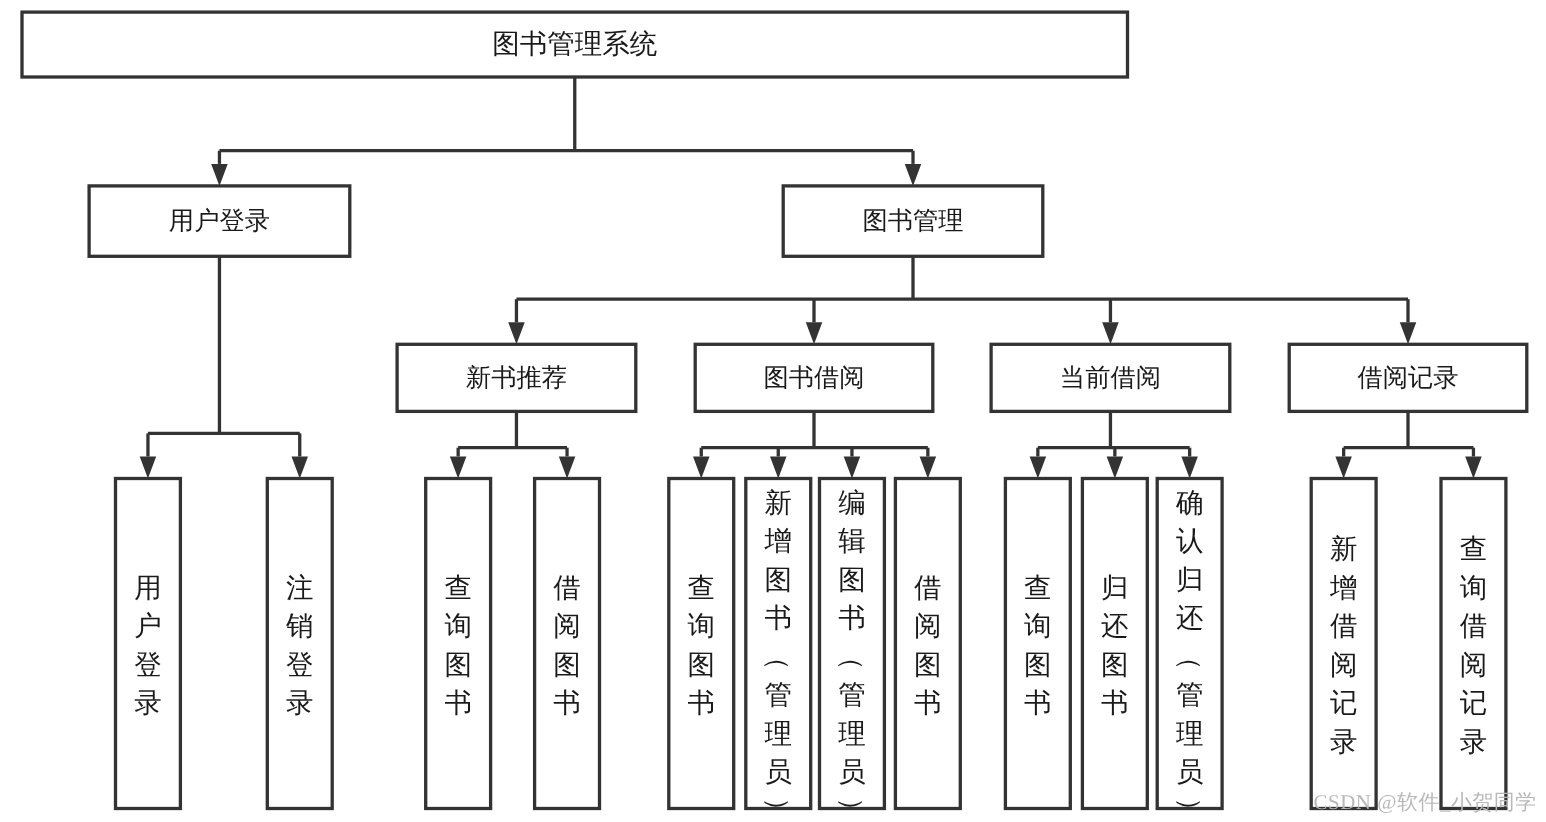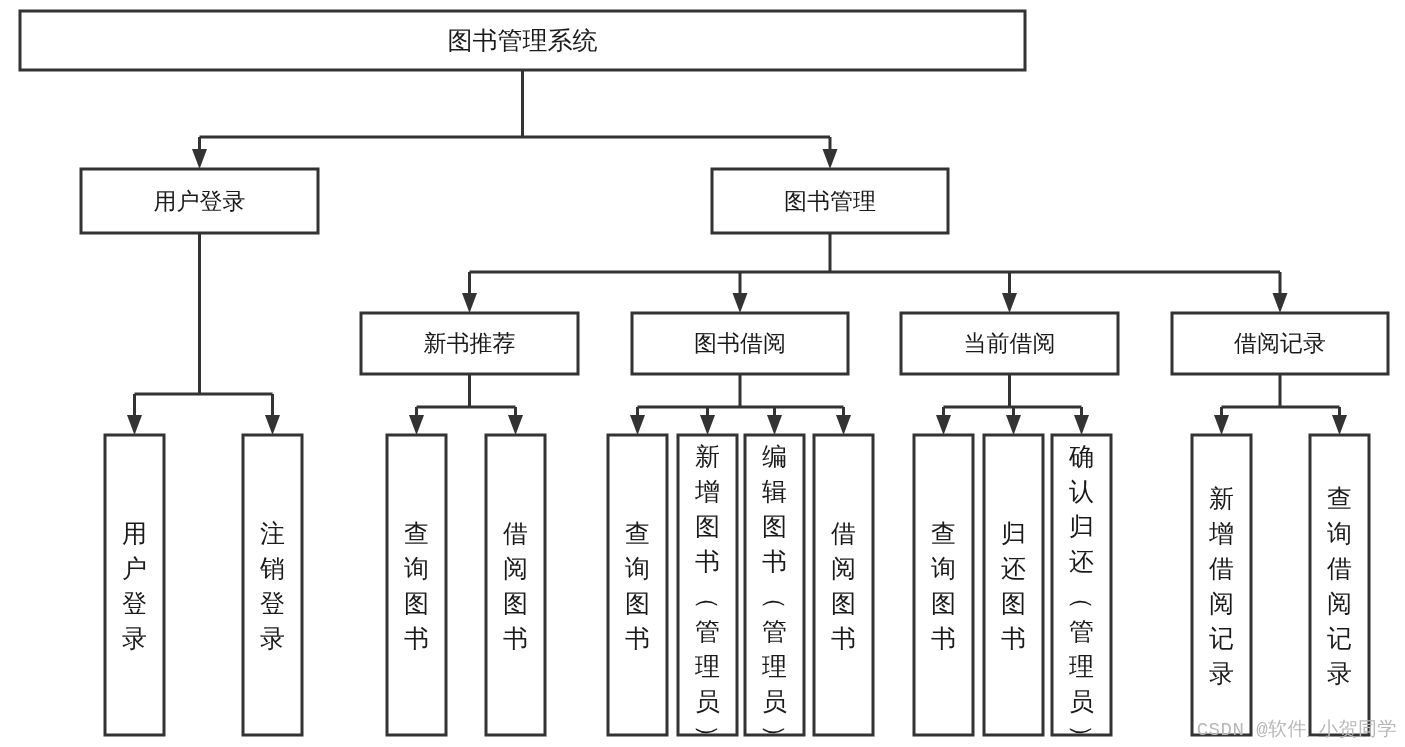--- a/index.html
+++ b/index.html
@@ -52,21 +52,21 @@
     fill: none;
   }
   .arrow-head {
     fill: #333333;
     stroke: none;
   }
   .watermark {
     position: absolute;
     right: 8px;
     bottom: 5px;
-    font-family: Liberation Mono, monospace;
+    font-family: Liberation Serif, serif;
     font-size: 19px;
     color: #b8b8b8;
     white-space: nowrap;
     letter-spacing: 0.5px;
   }
 </style>
 </head>
 <body>
 
 <div id="diagram-root">

